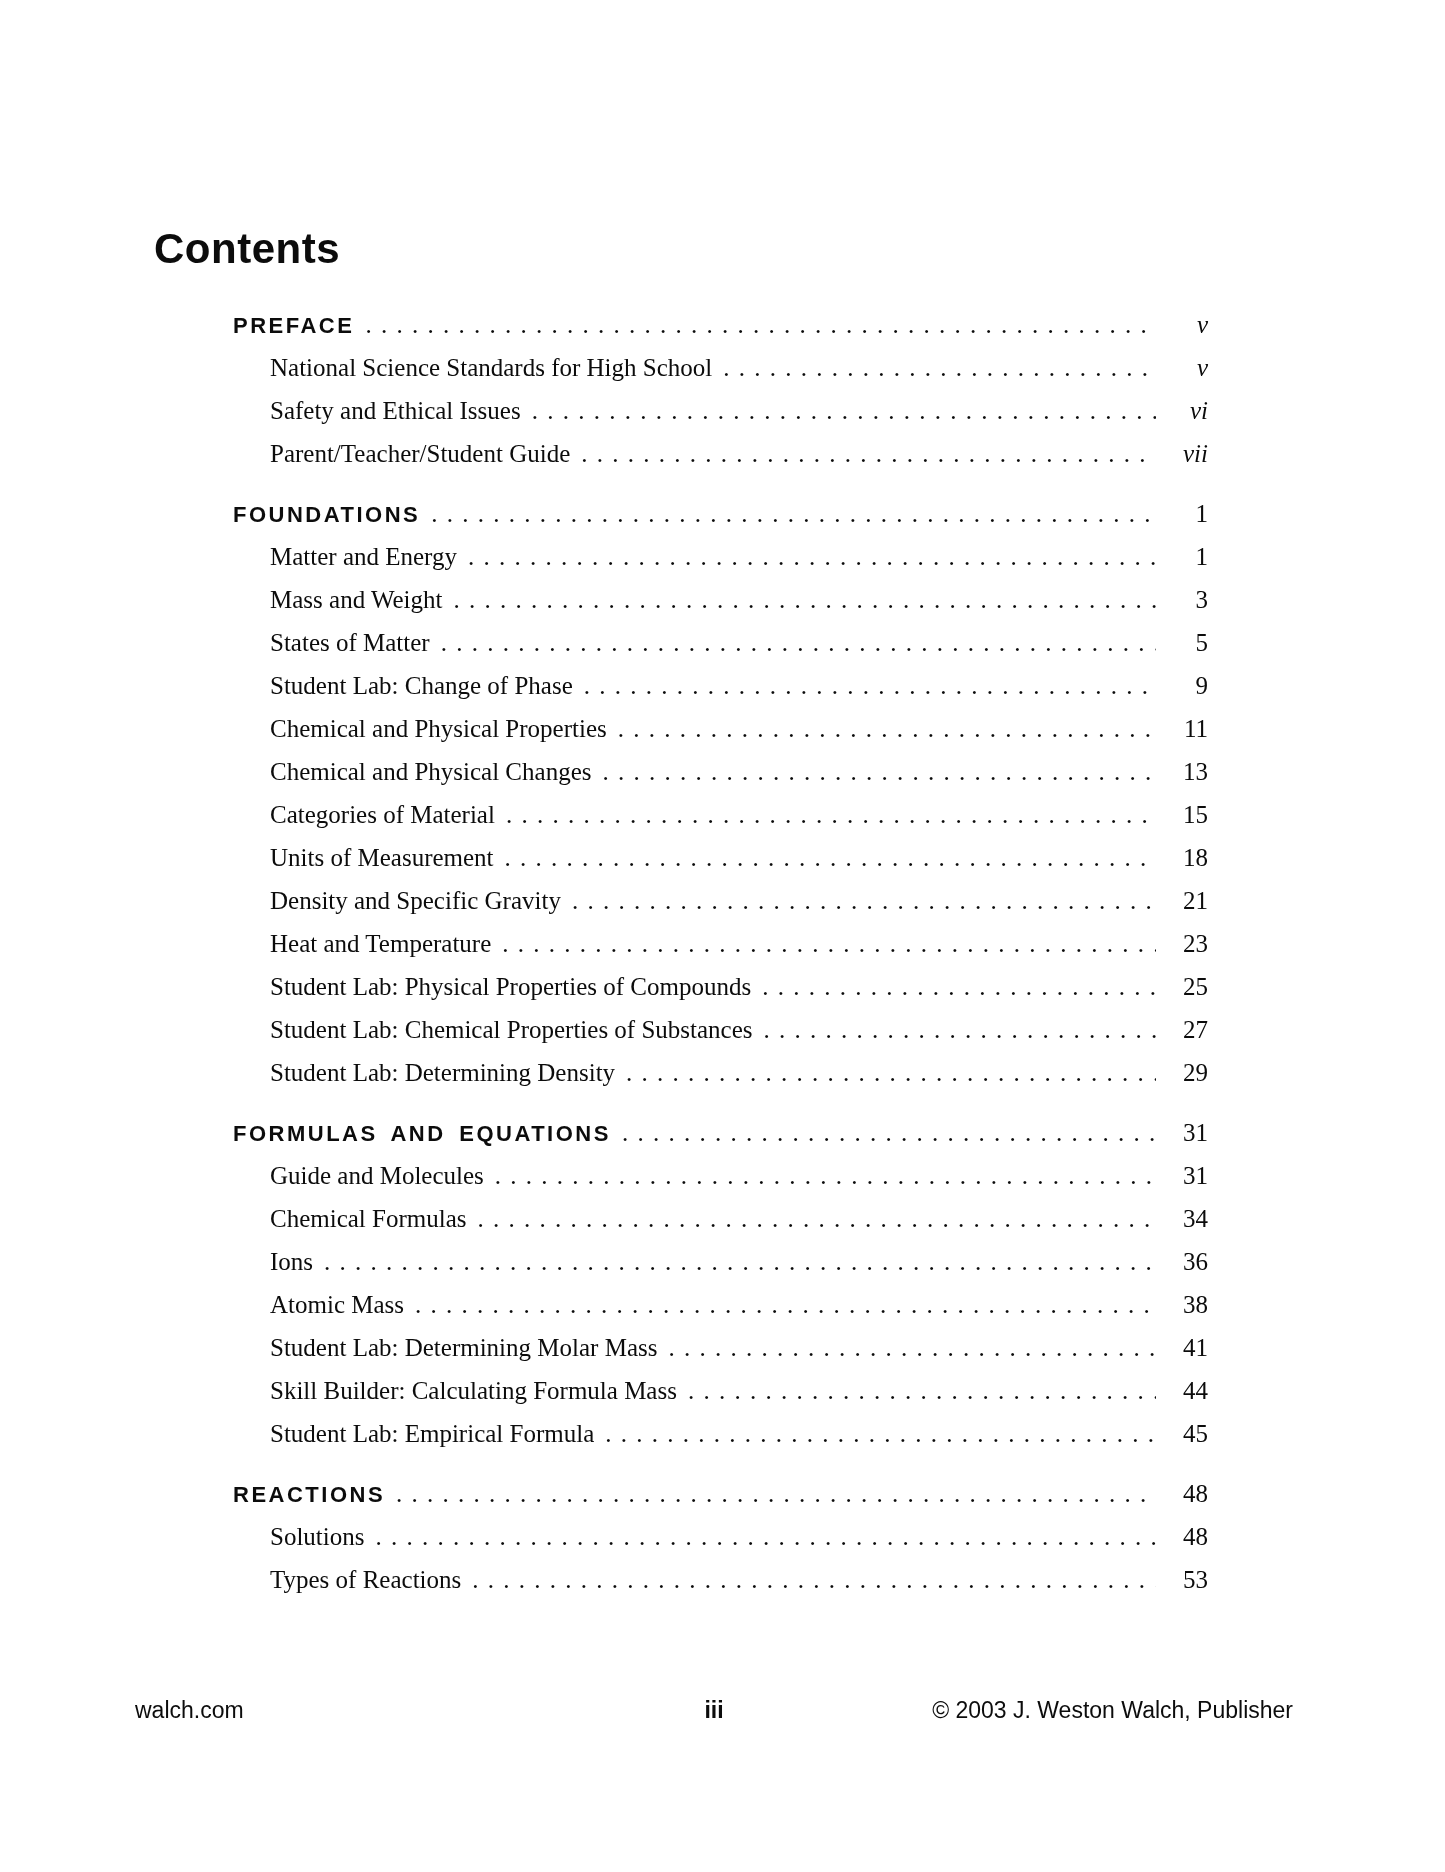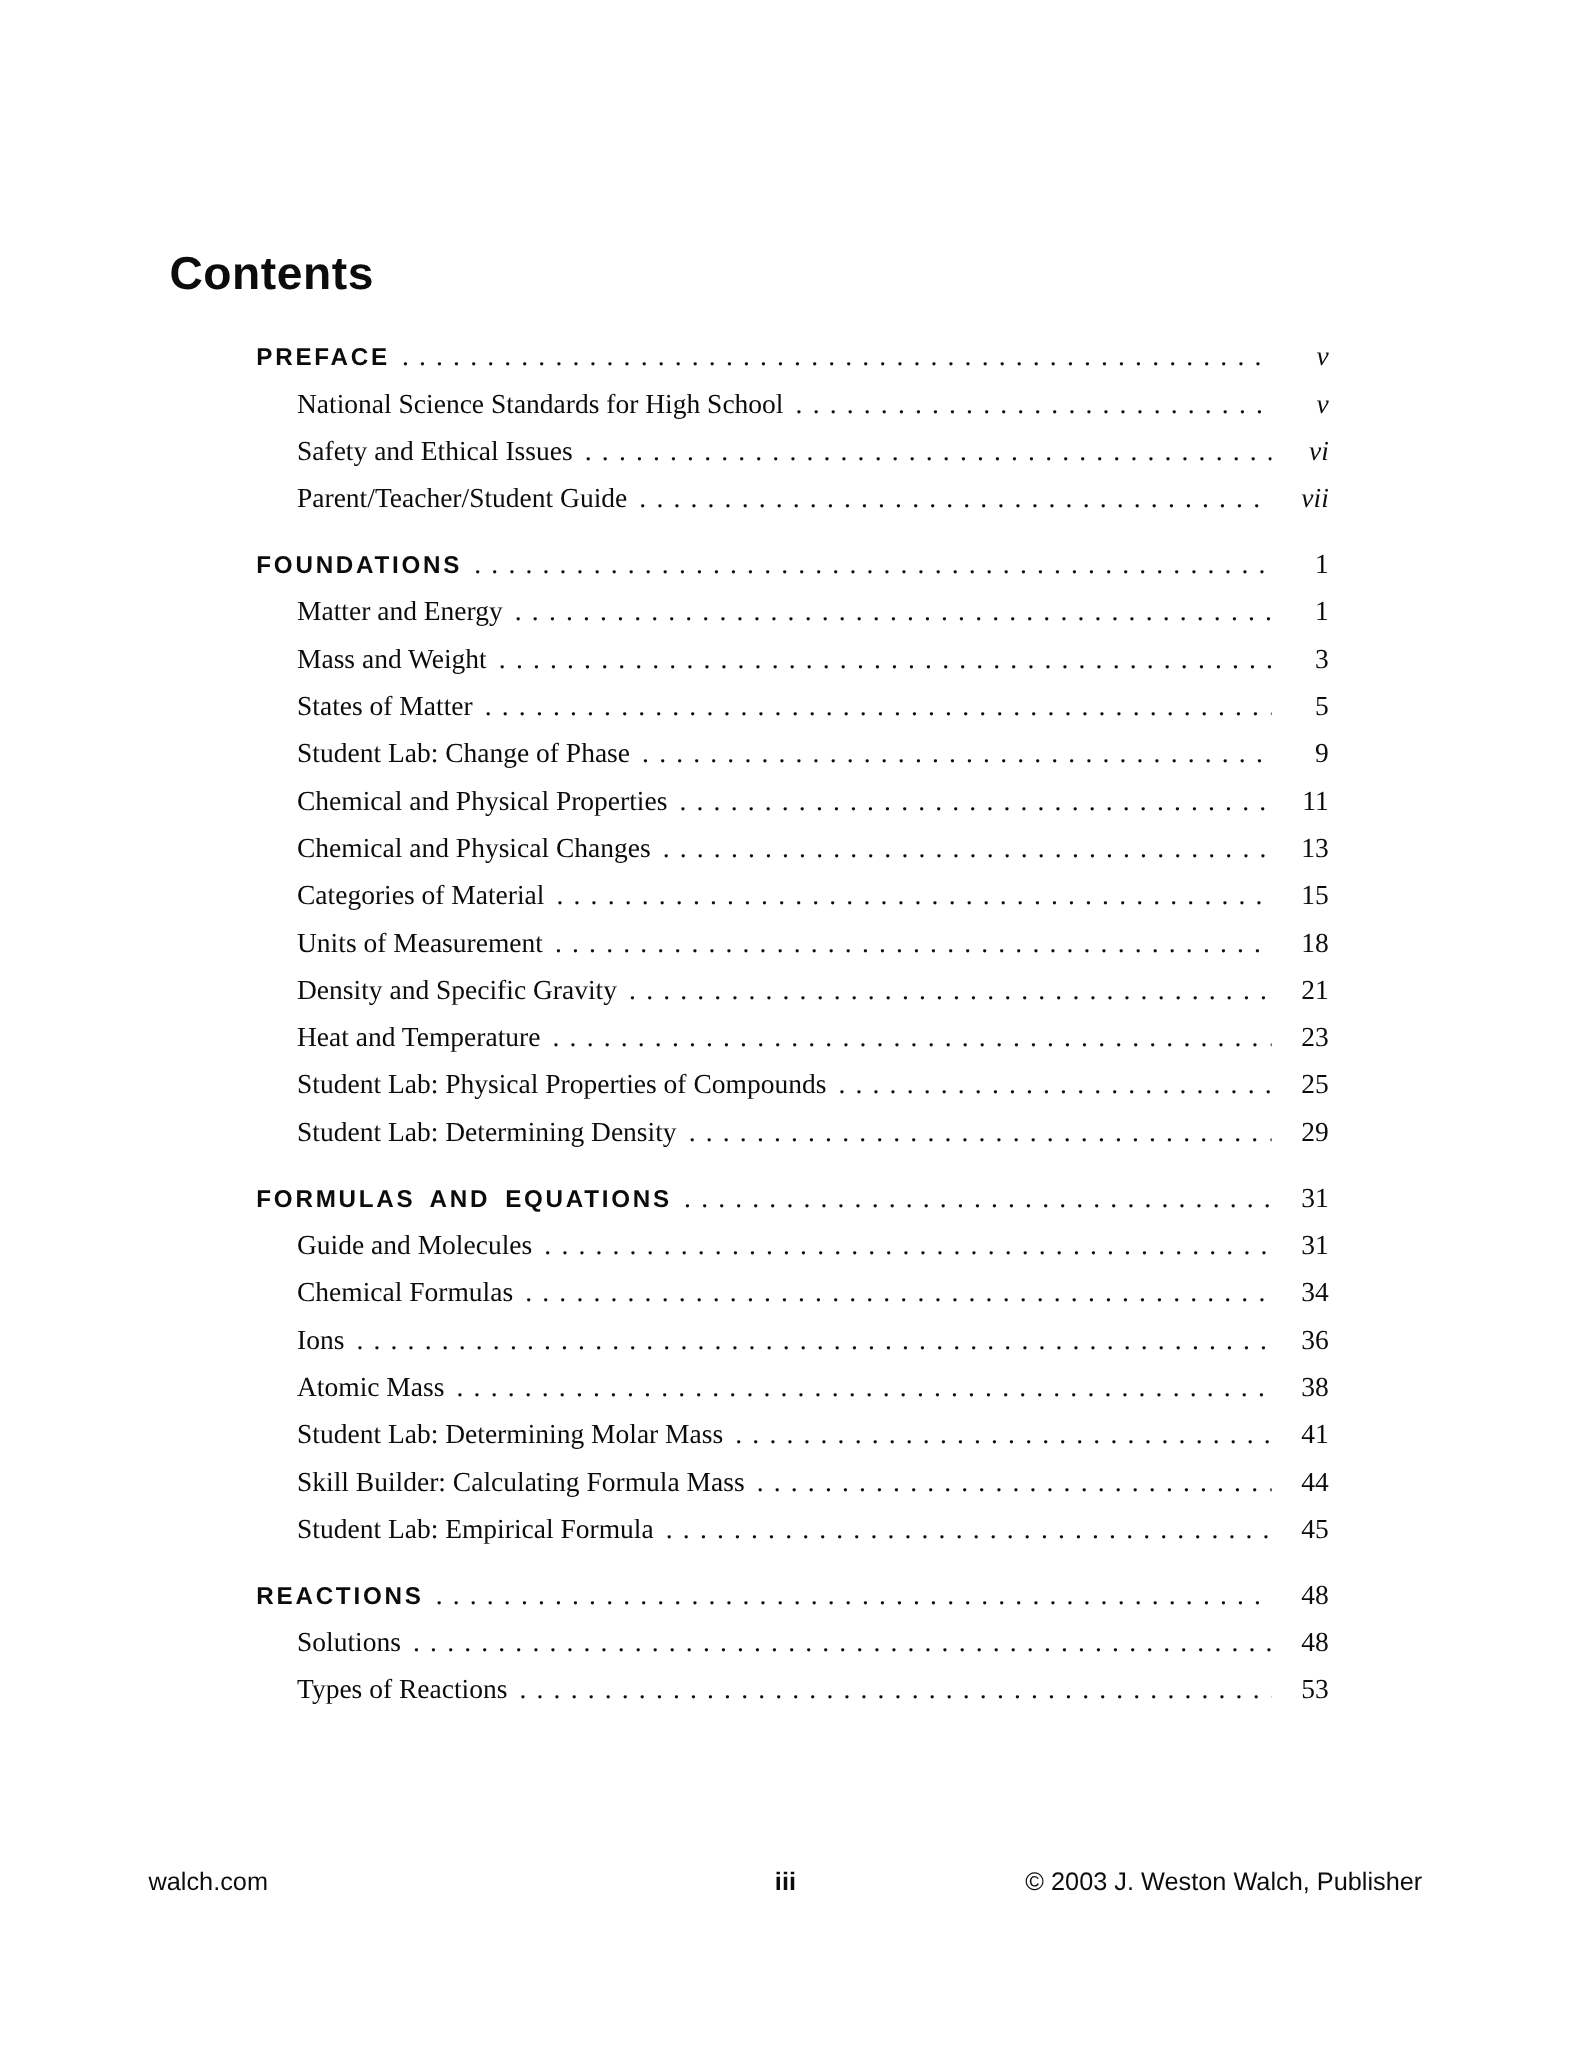--- a/index.html
+++ b/index.html
@@ -158,20 +158,25 @@
         <span class="label">Heat and Temperature</span>
         <span class="leader"></span>
         <span class="pagenum">23</span>
       </div>
       <div class="toc-row entry">
         <span class="label">Student Lab: Physical Properties of Compounds</span>
         <span class="leader"></span>
         <span class="pagenum">25</span>
       </div>
       <div class="toc-row entry">
+        <span class="label">Student Lab: Chemical Properties of Substances</span>
+        <span class="leader"></span>
+        <span class="pagenum">27</span>
+      </div>
+      <div class="toc-row entry">
         <span class="label">Student Lab: Determining Density</span>
         <span class="leader"></span>
         <span class="pagenum">29</span>
       </div>
       <div class="toc-row heading">
         <span class="label">FORMULAS AND EQUATIONS</span>
         <span class="leader"></span>
         <span class="pagenum">31</span>
       </div>
       <div class="toc-row entry">

